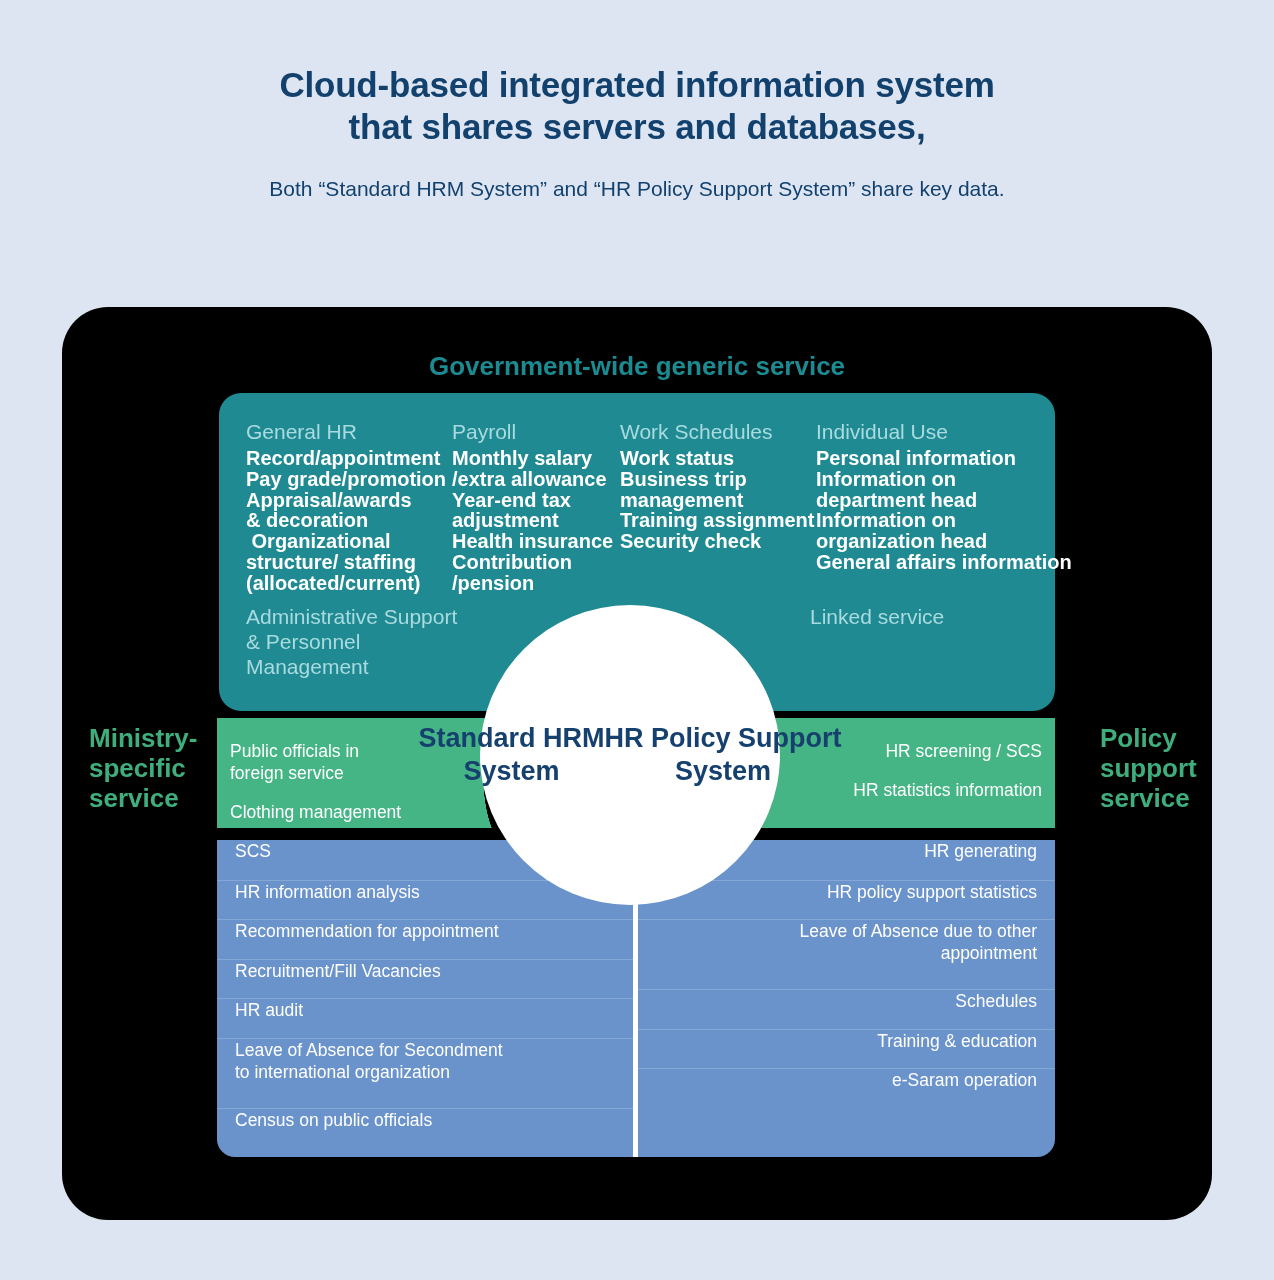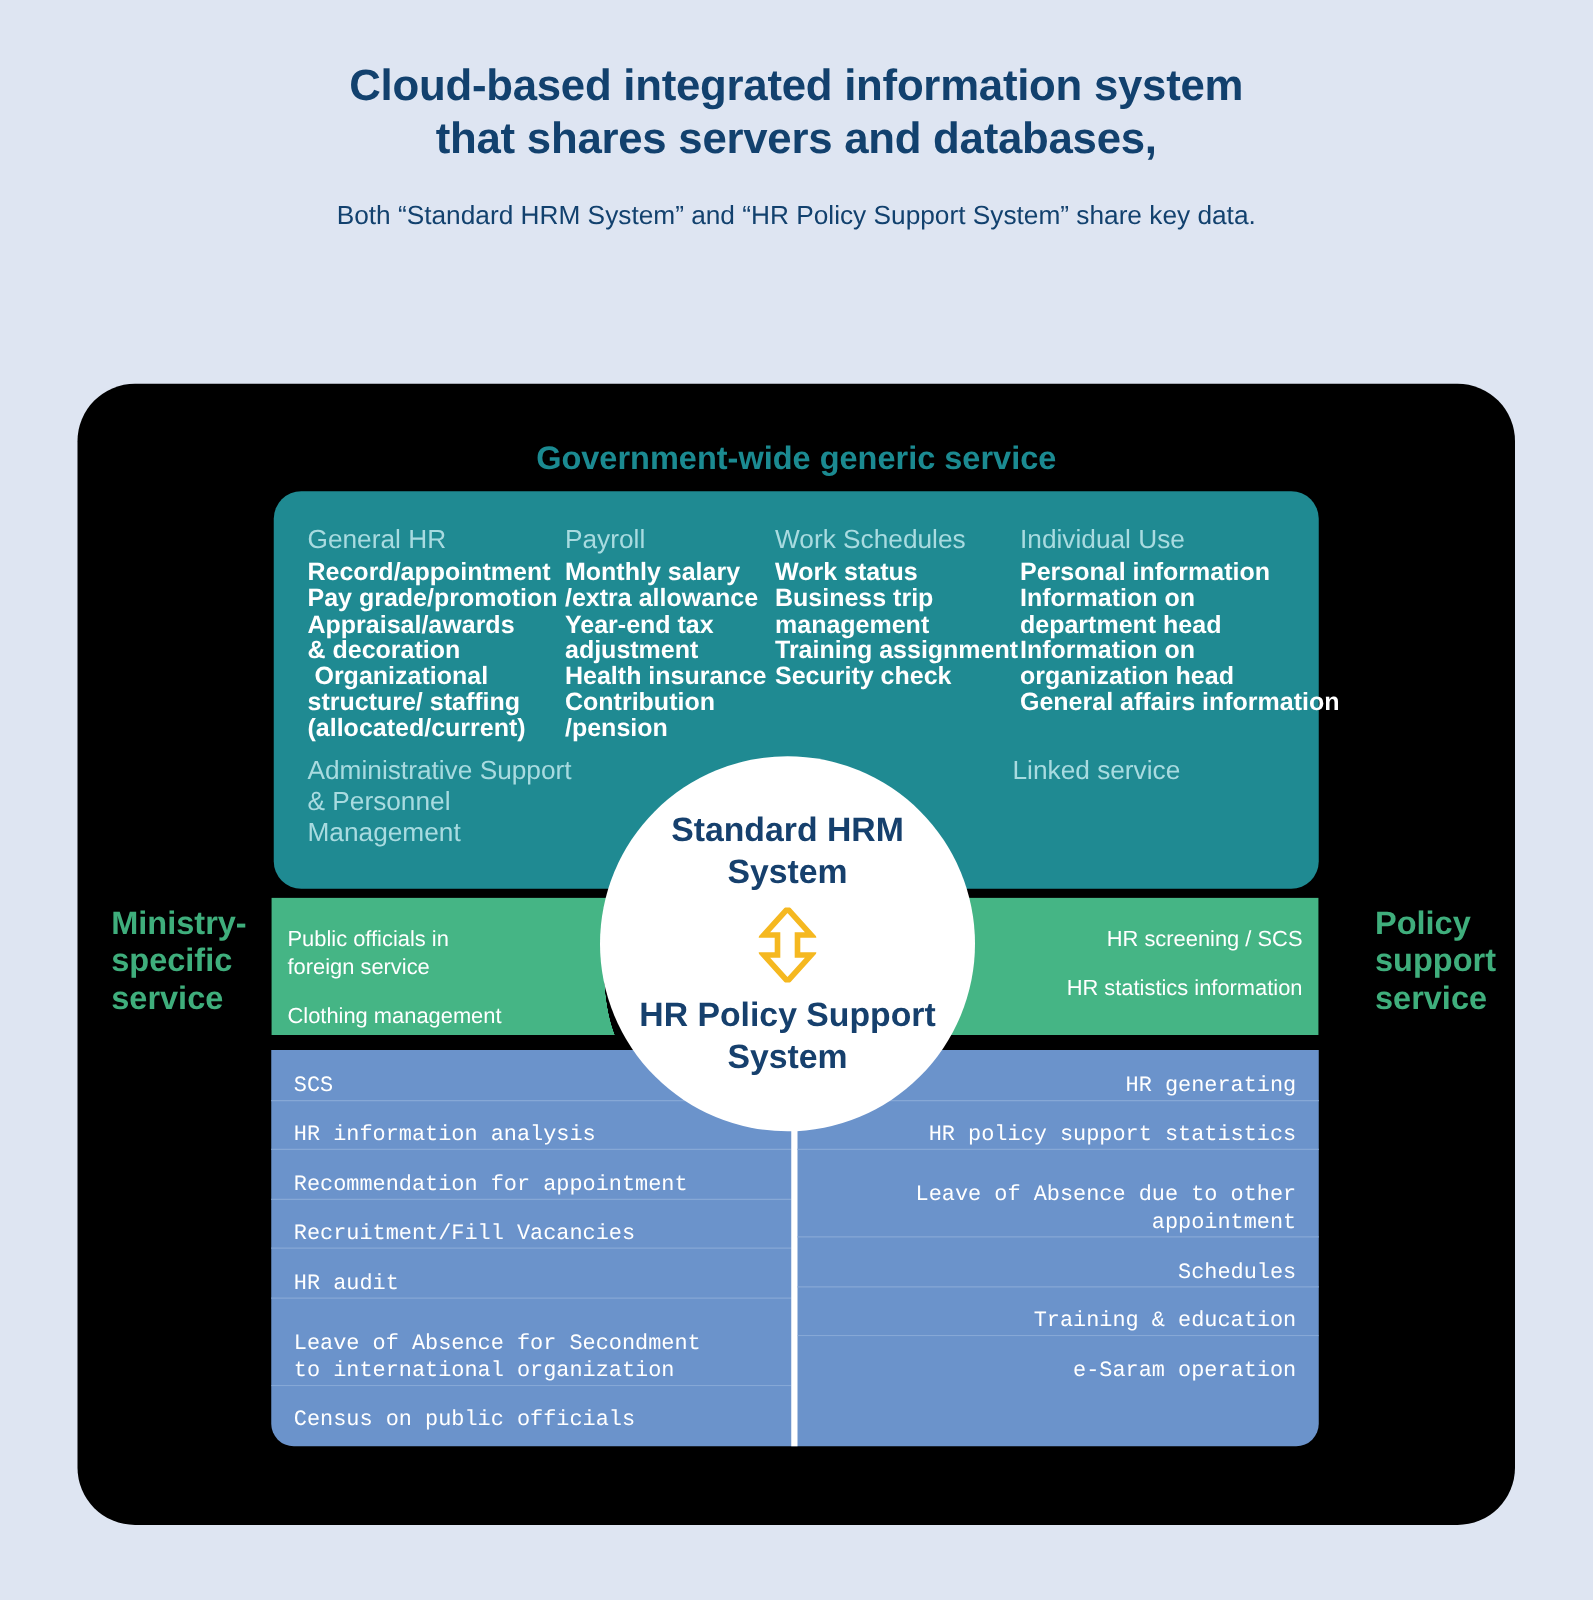--- a/index.html
+++ b/index.html
@@ -4,21 +4,21 @@
 <style>
   * { margin:0; padding:0; box-sizing:border-box; }
   html, body {
     width:1274px; height:1280px;
     background:#dee5f2;
     font-family:"Liberation Sans", sans-serif;
     overflow:hidden;
   }
 
   
-  .header { width:1274px; padding-top:48px; text-align:center; }
+  .header { width:1274px; padding-top:64px; text-align:center; }
   .title {
     color:#12416e;
     font-size:35px;
     font-weight:bold;
     line-height:42px;
     letter-spacing:-0.2px;
   }
   .title .ln { display:block; }
   .subtitle {
     margin-top:28px;
@@ -138,46 +138,45 @@
     background:#6b93cb;
     border-radius:0 0 18px 18px;
     display:flex;
   }
   .bcol { position:relative; }
   .bcol.left  { width:416px; }
   .bcol.divider { width:5px; background:#ffffff; }
   .bcol.right { width:417px; }
   .brow {
     display:flex;
-    align-items:flex-end;
+    align-items:flex-start;
     color:#ffffff;
     font-size:17.5px;
     line-height:22px;
     border-top:1px solid #86a8d6;
     padding:0 18px;
-    font-family:Liberation Mono, monospace;
   }
   .bcol.left .brow  { justify-content:flex-start; text-align:left; }
   .bcol.right .brow { justify-content:flex-end;  text-align:right; }
   .brow.h1 { height:39.5px; }
   .brow.h2 { height:70px; }
   .bcol > .brow:first-child { border-top:none; }
   .bcol.left  > .brow:first-child { border-radius:0; }
   .bcol.left  > .brow:last-child  { border-radius:0 0 0 18px; }
   .bcol.right > .brow:last-child  { border-radius:0 0 18px 0; }
 
   
   .circle {
     position:absolute;
     left:418px; top:298px;
     width:300px; height:300px;
     background:#ffffff;
     border-radius:50%;
     display:flex;
-    flex-direction:column;
+    flex-direction:row;
     align-items:center;
     justify-content:center;
     z-index:5;
   }
   .circle .ctitle {
     color:#16406d;
     font-size:27px;
     font-weight:bold;
     line-height:33px;
     text-align:center;

